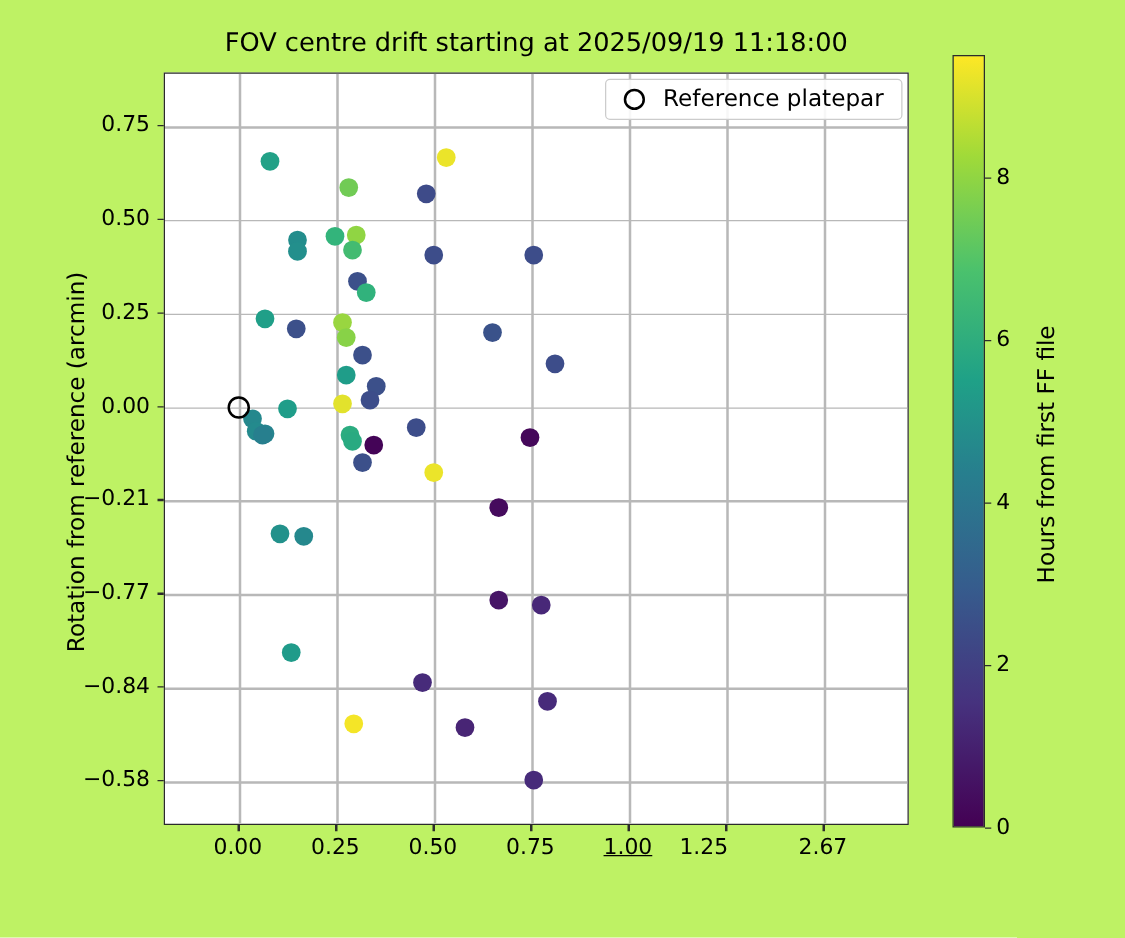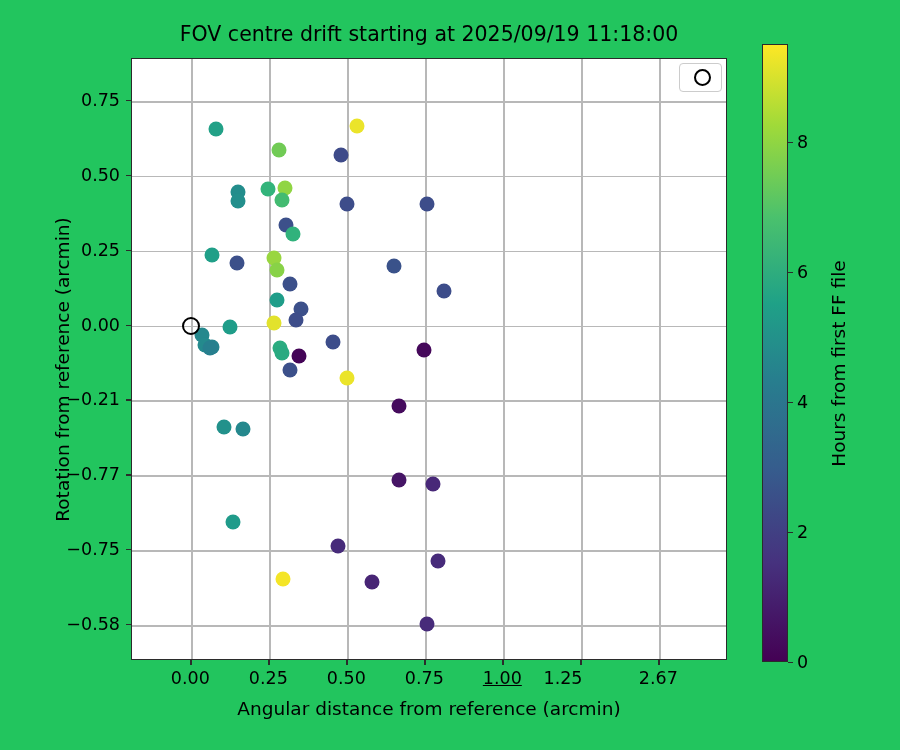--- a/index.html
+++ b/index.html
@@ -12,21 +12,21 @@
     height: 750px;
     font-family: "DejaVu Sans", sans-serif;
     overflow: hidden;
     position: relative;
   }
   #figure {
     position: absolute;
     left: 0; top: 0;
     width: 900px;
     height: 750px;
-    background: #22c55e;
+    background: #bef264;
   }
   .fig-title {
     position: absolute;
     left: 131px;
     top: 22px;
     width: 596px;
     text-align: center;
     font-size: 20.5px;
     color: #000000;
     white-space: nowrap;
@@ -268,20 +268,21 @@
         <div class="pt" style="left: 205.948px; top: 486.692px; width: 15px; height: 15px; background: rgb(71, 43, 122);"></div>
         <div class="pt" style="left: 305.801px; top: 501.667px; width: 15px; height: 15px; background: rgb(71, 43, 122);"></div>
         <div class="pt" style="left: 151.34px; top: 519.637px; width: 15px; height: 15px; background: rgb(244, 229, 39);"></div>
         <div class="pt" style="left: 240.272px; top: 522.632px; width: 15px; height: 15px; background: rgb(72, 37, 117);"></div>
         <div class="pt" style="left: 294.88px; top: 564.562px; width: 15px; height: 15px; background: rgb(71, 43, 122);"></div>
         <div class="refmarker" style="left: 59.288px; top: 266.557px; width: 18px; height: 18px;"></div>
       </div>
 
     <div id="legend">
       <div class="lg-marker"></div>
+      <div class="lg-label">Reference platepar</div>
     </div>
   </div>
 
   <div id="xticks">
       <div class="tick-x" style="left: 190.288px;"></div>
       <div class="ticklabel-x" style="left: 190.288px;">0.00</div>
       <div class="tick-x" style="left: 268.298px;"></div>
       <div class="ticklabel-x" style="left: 268.298px;">0.25</div>
       <div class="tick-x" style="left: 346.309px;"></div>
       <div class="ticklabel-x" style="left: 346.309px;">0.50</div>
@@ -301,26 +302,25 @@
       <div class="ticklabel-y" style="top: 174.806px;">0.50</div>
       <div class="tick-y" style="top: 249.682px;"></div>
       <div class="ticklabel-y" style="top: 249.682px;">0.25</div>
       <div class="tick-y" style="top: 324.557px;"></div>
       <div class="ticklabel-y" style="top: 324.557px;">0.00</div>
       <div class="tick-y" style="top: 399.433px;"></div>
       <div class="ticklabel-y" style="top: 399.433px;">−0.21</div>
       <div class="tick-y" style="top: 474.308px;"></div>
       <div class="ticklabel-y" style="top: 474.308px;">−0.77</div>
       <div class="tick-y" style="top: 549.184px;"></div>
-      <div class="ticklabel-y" style="top: 549.184px;">−0.75</div>
+      <div class="ticklabel-y" style="top: 549.184px;">−0.84</div>
       <div class="tick-y" style="top: 624.06px;"></div>
       <div class="ticklabel-y" style="top: 624.06px;">−0.58</div>
     </div>
 
-  <div class="axis-label-x">Angular distance from reference (arcmin)</div>
   <div class="axis-label-y">Rotation from reference (arcmin)</div>
 
   <div id="colorbar"></div>
   <div id="cbticks">
       <div class="cb-tick" style="top: 662px;"></div>
       <div class="cb-ticklabel" style="top: 662px;">0</div>
       <div class="cb-tick" style="top: 531.895px;"></div>
       <div class="cb-ticklabel" style="top: 531.895px;">2</div>
       <div class="cb-tick" style="top: 401.789px;"></div>
       <div class="cb-ticklabel" style="top: 401.789px;">4</div>

